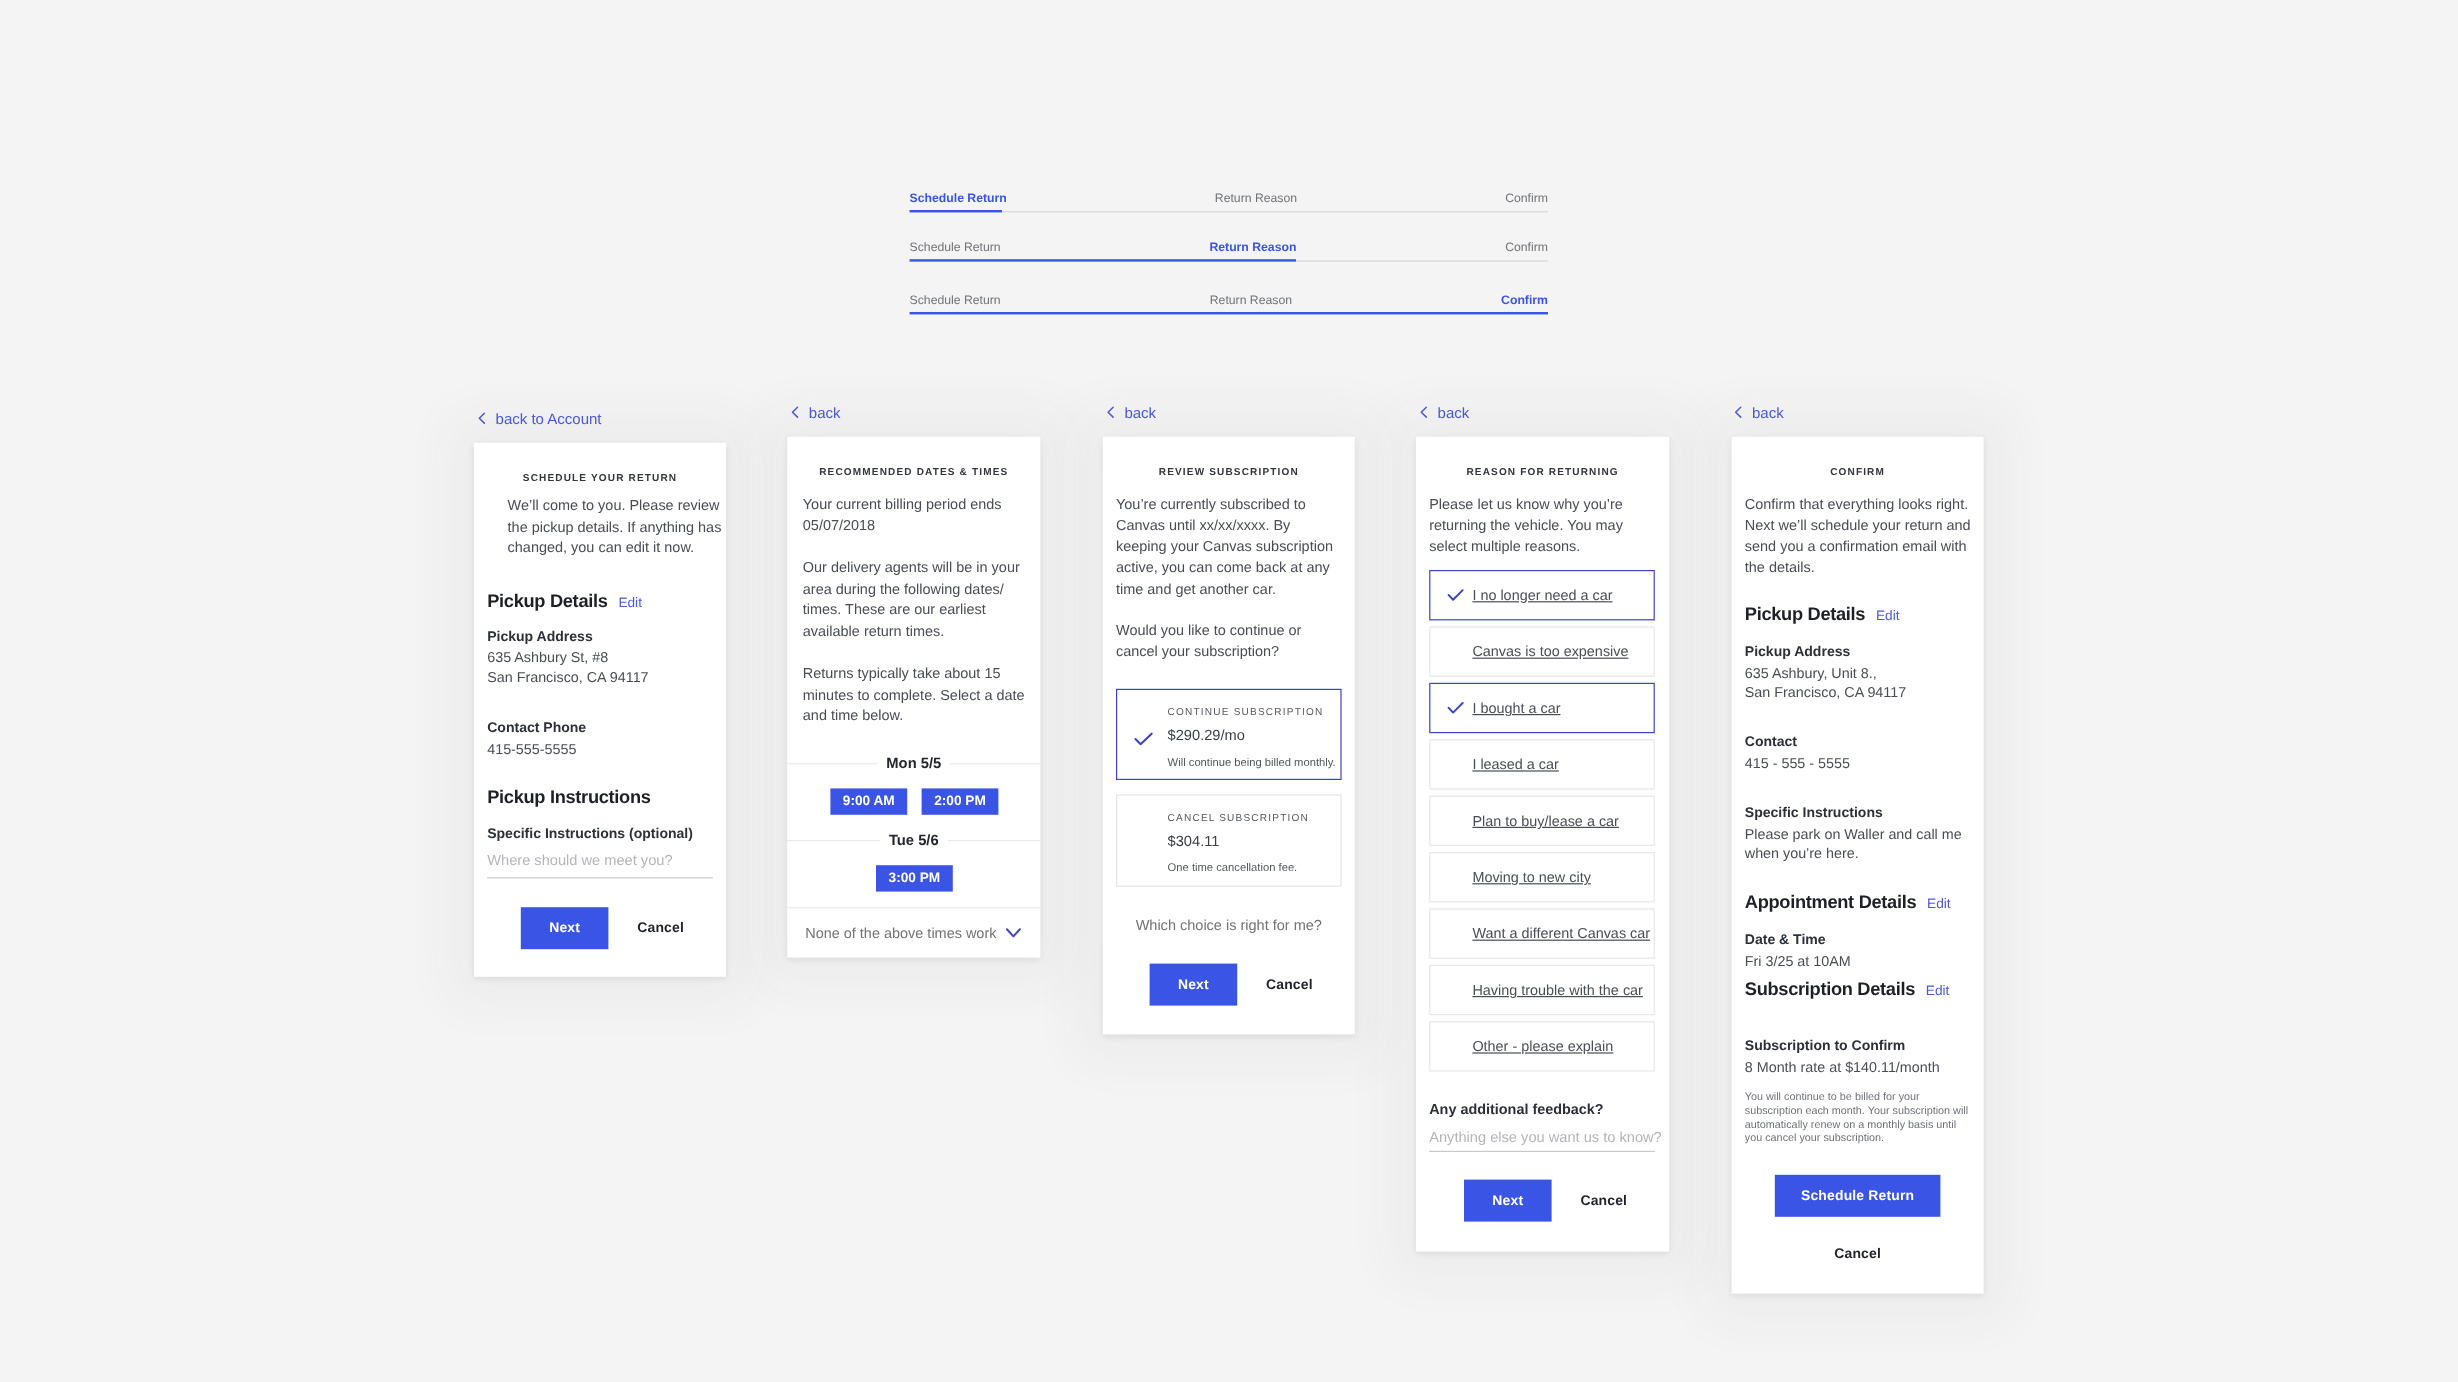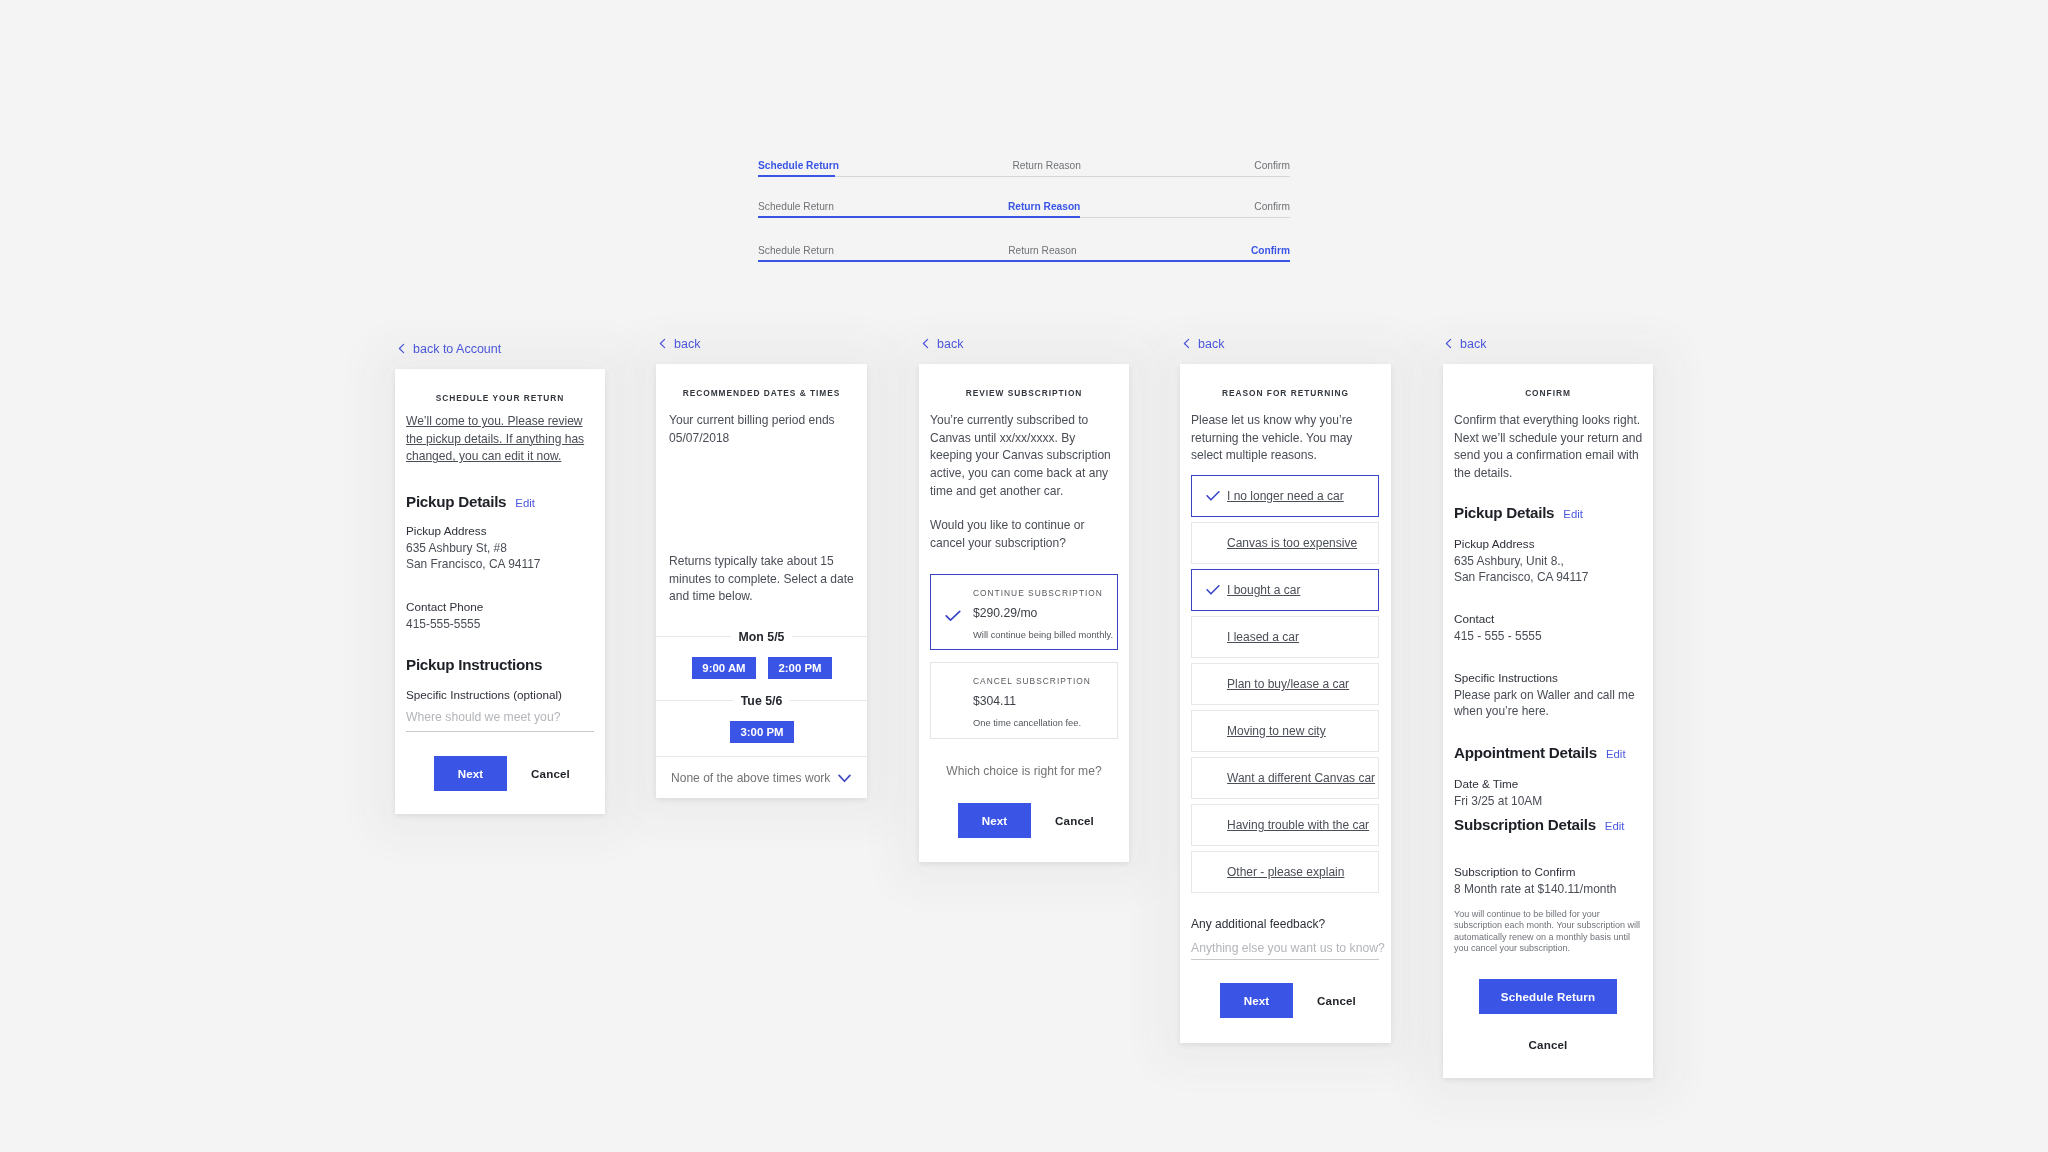--- a/index.html
+++ b/index.html
@@ -43,21 +43,21 @@
   }
 
   .card-title {
     text-align: center; font-size: 8.35px; font-weight: bold;
     letter-spacing: 0.97px; color: #32363d;
   }
   .body-text { font-size: 12.05px; line-height: 17.7px; color: #494d55; white-space: nowrap; }
   .sec-row { display: flex; align-items: baseline; }
   .sec-head { font-size: 15.2px; font-weight: bold; color: #1d2026; letter-spacing: -.25px; }
   .edit { font-size: 11.4px; color: #4b58dd; font-weight: normal; cursor: pointer; margin-left: 9px; }
-  .lbl { font-size: 11.7px; font-weight: normal; color: #2c3038; line-height: 16.5px; }
+  .lbl { font-size: 11.7px; font-weight: bold; color: #2c3038; line-height: 16.5px; }
   .val { font-size: 11.95px; color: #494d55; line-height: 16.4px; white-space:nowrap; }
   .field-ph { font-size: 12.2px; color: #b3b5b9; }
   .underline { height: 1px; background: #c8c9cc; }
 
   .btn-primary {
     background: #3a55e6; color: #fff; font-size: 11.6px; font-weight: bold;
     border: none; cursor: pointer; letter-spacing: .15px;
     display: flex; align-items: center; justify-content: center;
   }
   .btn-text {
@@ -127,21 +127,21 @@
 </div>
 
 <div class="backlink" style="left:398px; top:300px;">
   <span class="chev"><svg width="7" height="11" viewBox="0 0 7 11">
           <path d="M5.6 1.4 L1.4 5.5 L5.6 9.6" fill="none" stroke="#4b58dd" stroke-width="1.25" stroke-linecap="round" stroke-linejoin="round"></path>
         </svg></span>
   <span>back to Account</span>
 </div>
 <div class="card" style="left:395px; top:327px; width:210px; height:445px;">
   <div class="card-title" style="position:absolute;left:0;right:0;top:24px;text-align:center;">SCHEDULE YOUR RETURN</div>
-  <div class="body-text" style="position:absolute;left:11px;right:11px;top:44px;text-decoration:underline;">We’ll come to you. Please review<br>the pickup details. If anything has<br>changed, you can edit it now.</div>
+  <div class="body-text" style="position:absolute;left:28px;right:11px;top:44px;">We’ll come to you. Please review<br>the pickup details. If anything has<br>changed, you can edit it now.</div>
   <div class="sec-row" style="position:absolute;left:11px;top:124px;">
     <span class="sec-head">Pickup Details</span>
     <span class="edit">Edit</span>
   </div>
   <div class="lbl" style="position:absolute;left:11px;top:154px;">Pickup Address</div>
   <div class="val" style="position:absolute;left:11px;top:171px;">635 Ashbury St, #8</div>
   <div class="val" style="position:absolute;left:11px;top:187px;">San Francisco, CA 94117</div>
   <div class="lbl" style="position:absolute;left:11px;top:230px;">Contact Phone</div>
   <div class="val" style="position:absolute;left:11px;top:247px;">415-555-5555</div>
   <div class="sec-head" style="position:absolute;left:11px;top:287px;">Pickup Instructions</div>
@@ -154,20 +154,21 @@
 
 <div class="backlink" style="left:659px; top:295px;">
   <span class="chev"><svg width="7" height="11" viewBox="0 0 7 11">
           <path d="M5.6 1.4 L1.4 5.5 L5.6 9.6" fill="none" stroke="#4b58dd" stroke-width="1.25" stroke-linecap="round" stroke-linejoin="round"></path>
         </svg></span>
   <span>back</span>
 </div>
 <div class="card" style="left:656px; top:322px; width:211px; height:434px;">
   <div class="card-title" style="position:absolute;left:0;right:0;top:24px;">RECOMMENDED DATES &amp; TIMES</div>
   <div class="body-text" style="position:absolute;left:13px;right:9px;top:48px;">Your current billing period ends<br>05/07/2018</div>
+  <div class="body-text" style="position:absolute;left:13px;right:9px;top:101px;">Our delivery agents will be in your<br>area during the following dates/<br>times. These are our earliest<br>available return times.</div>
   <div class="body-text" style="position:absolute;left:13px;right:9px;top:189px;">Returns typically take about 15<br>minutes to complete. Select a date<br>and time below.</div>
 
   <div class="daysep" style="position:absolute;left:0;right:0;top:264px;height:16px;line-height:16px;">
     <div class="line" style="left:0;right:0;"></div>
     <span class="lbl2">Mon 5/5</span>
   </div>
   <div class="slot" style="position:absolute;left:36px;top:293px;width:64px;height:22px;">9:00 AM</div>
   <div class="slot" style="position:absolute;left:112px;top:293px;width:64px;height:22px;">2:00 PM</div>
 
   <div class="daysep" style="position:absolute;left:0;right:0;top:328px;height:16px;line-height:16px;">

